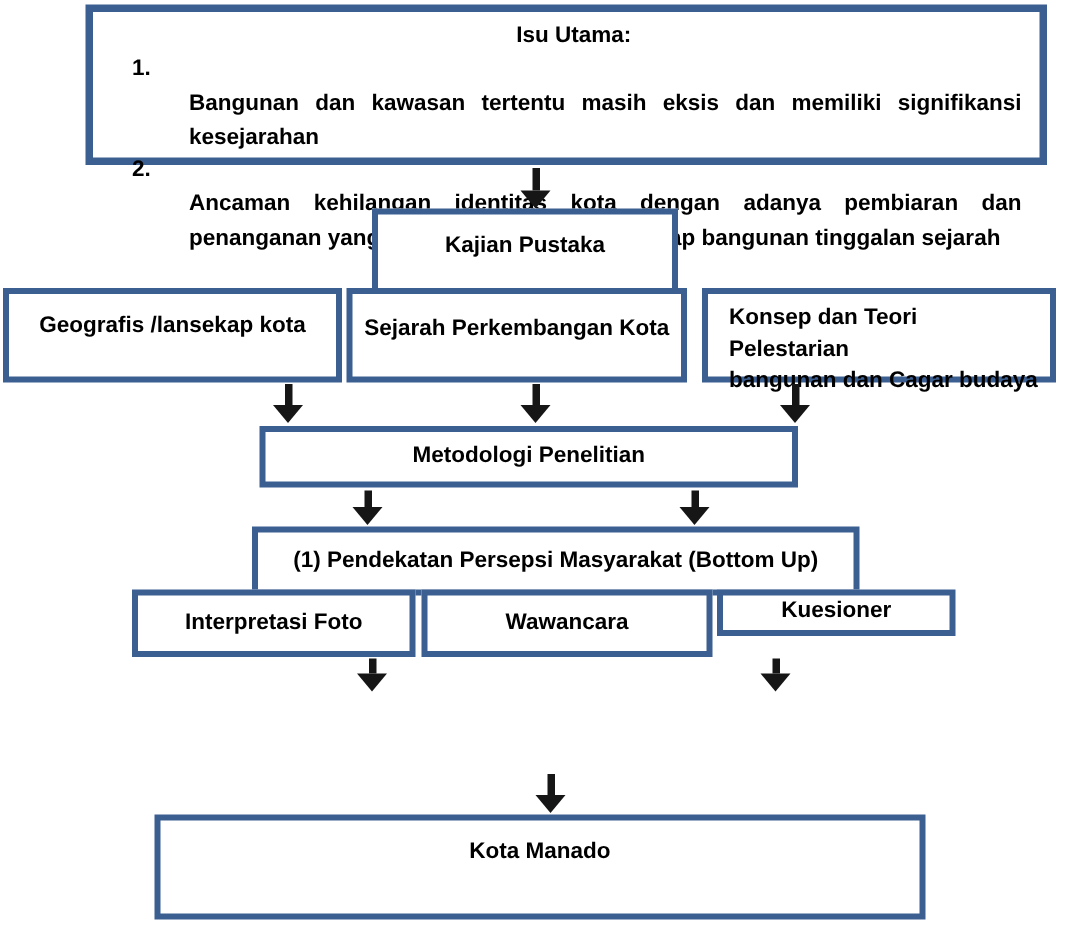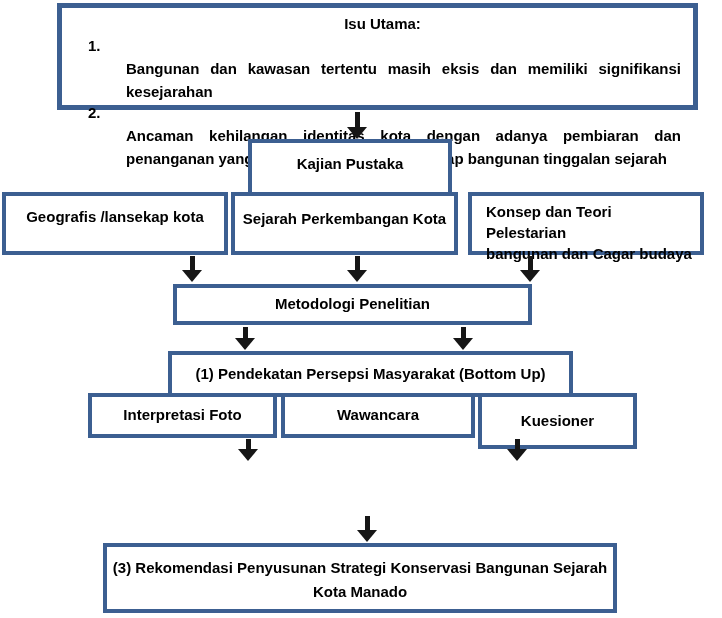--- a/index.html
+++ b/index.html
@@ -57,21 +57,21 @@
   .isu-text { flex: 1; padding-left: 16px; text-align: justify; line-height: 1.5; margin-top: 22px; }
   
   #kajian-box { left: 248px; top: 139px; width: 204px; height: 58px; padding-top: 11px; }
   #geografis-box { left: 2px;   top: 192px; width: 226px; height: 63px; padding-top: 11px; }
   #sejarah-box   { left: 231px; top: 192px; width: 227px; height: 63px; padding-top: 13px; }
   #konsep-box    { left: 468px; top: 192px; width: 236px; height: 63px; padding: 5px 8px 0 14px; line-height: 1.4; }
   #metodologi-box { left: 173px; top: 284px; width: 359px; height: 41px; display: flex; align-items: center; justify-content: center; }
   #pendekatan-box { left: 152px; top: 351px; width: 405px; height: 46px; padding-top: 9px; margin-left: 16px; }
   #interpretasi-box { left: 88px;  top: 393px; width: 189px; height: 45px; display: flex; align-items: center; justify-content: center; }
   #wawancara-box    { left: 281px; top: 393px; width: 194px; height: 45px; display: flex; align-items: center; justify-content: center; }
-  #kuesioner-box    { left: 478px; top: 393px; width: 159px; height: 56px; display: flex; align-items: center; justify-content: center; }
+  #kuesioner-box    { left: 478px; top: 393px; width: 159px; height: 31px; display: flex; align-items: flex-start; justify-content: center; }
   #evaluasi-box { left: 85px; top: 462px; width: 552px; height: 55px; padding: 12px 10px 0 12px; }
   #rekomendasi-box { left: 103px; top: 543px; width: 514px; height: 70px; padding-top: 9px; line-height: 1.6; }
   
   #arrow-top        { left: 347px; top: 112px; height: 27px; }
   #arrow-r1-left    { left: 182px; top: 256px; height: 26px; }
   #arrow-r1-mid     { left: 347px; top: 256px; height: 26px; }
   #arrow-r1-right   { left: 520px; top: 256px; height: 26px; }
   #arrow-met-left   { left: 235px; top: 327px; height: 23px; }
   #arrow-met-right  { left: 453px; top: 327px; height: 23px; }
   #arrow-r2-left    { left: 238px; top: 439px; height: 22px; }
@@ -164,17 +164,16 @@
     <div class="head"></div>
   </div>
 
 
   <div class="arrow" id="arrow-bottom">
     <div class="stem"></div>
     <div class="head"></div>
   </div>
 
   <div class="box center-text" id="rekomendasi-box">
-    <div>(3) Rekomendasi Penyusunan Strategi Konservasi Bangunan Sejarah</div>
     <div>Kota Manado</div>
   </div>
 
 </div>
 
 </body></html>

